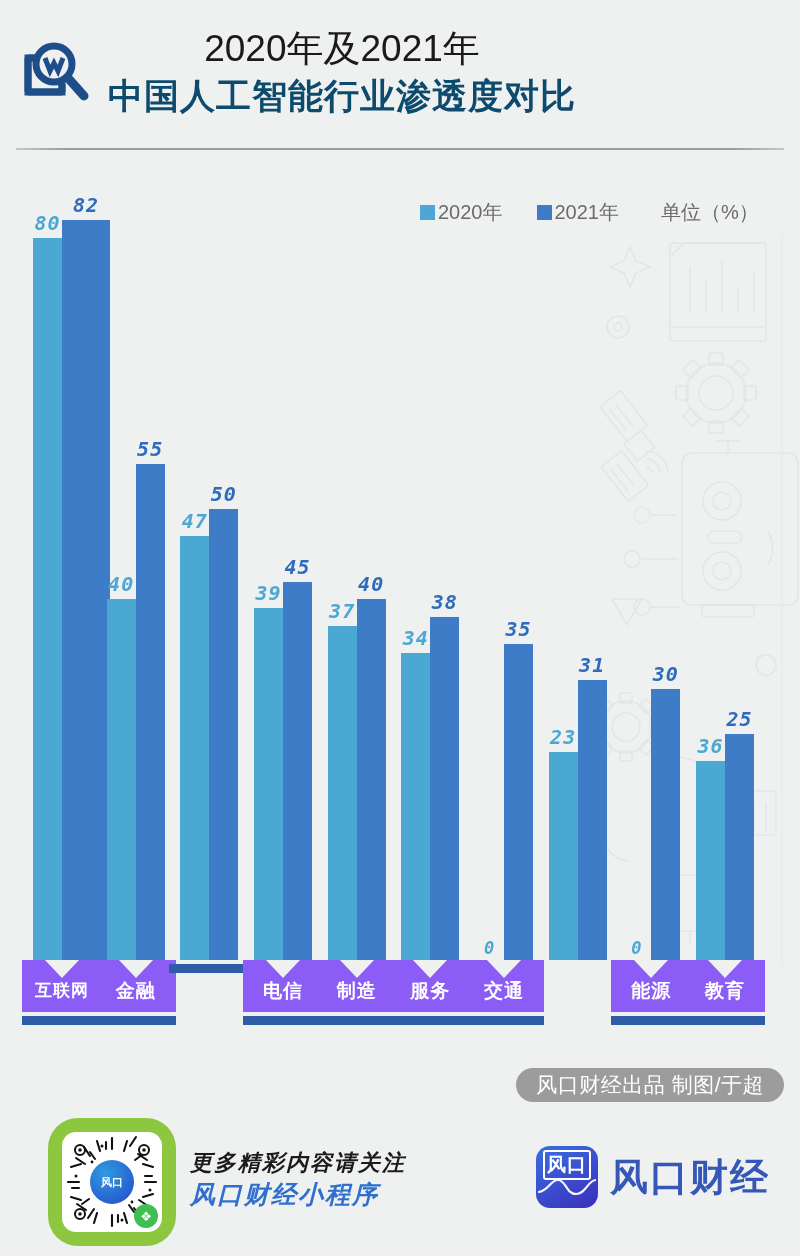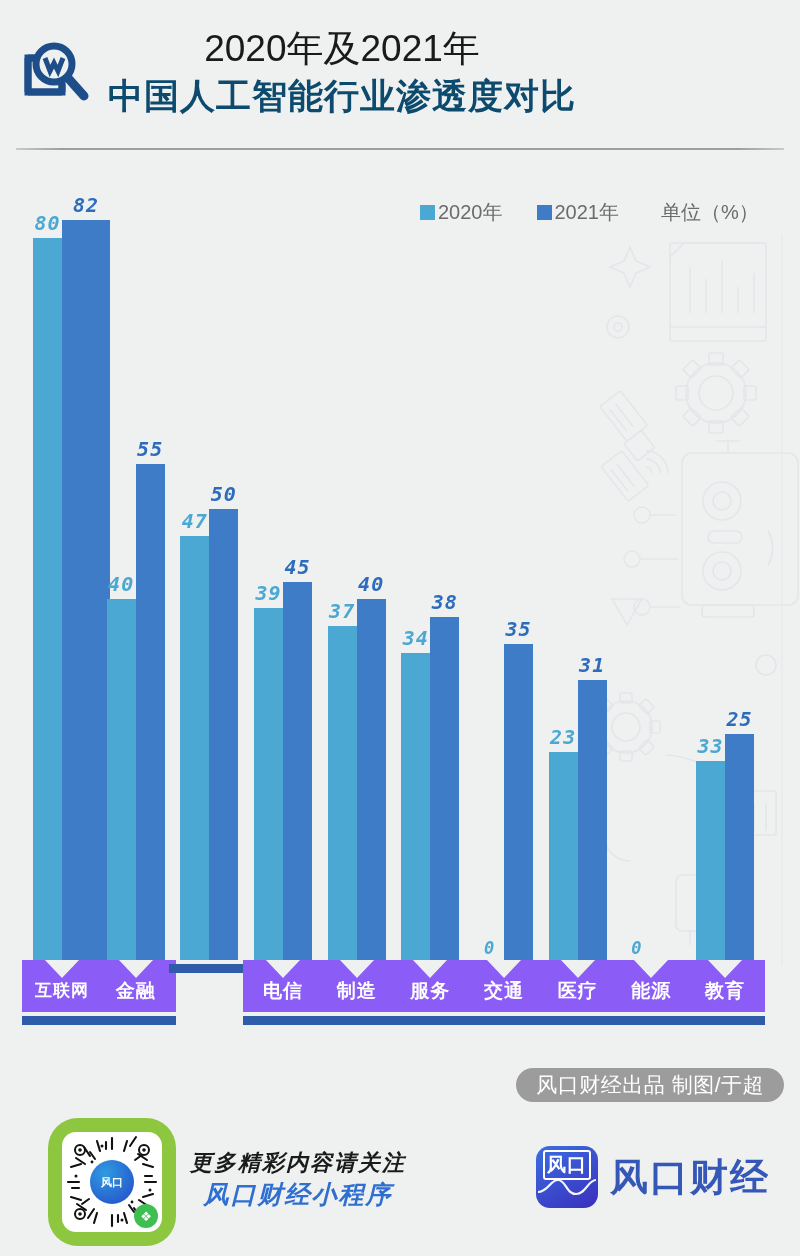--- a/index.html
+++ b/index.html
@@ -104,21 +104,21 @@
     background:radial-gradient(circle at 35% 30%,#2f9ae0,#2449c9);
     display:flex; align-items:center; justify-content:center;
   }
   #qr-center-text { color:#fff; font-size:11px; font-weight:bold; letter-spacing:0px; }
   #qr-wechat {
     position:absolute; right:4px; bottom:4px; width:24px; height:24px;
     border-radius:50%; background:#3fbf52;
     display:flex; align-items:center; justify-content:center;
     color:#fff; font-size:13px; font-weight:bold;
   }
-  #follow-block { position:absolute; left:190px; top:40px;text-align:center; }
+  #follow-block { position:absolute; left:190px; top:40px; }
   #follow-line1 {
     font-size:22px; font-weight:bold; font-style:italic; color:#1b1b1b;
     letter-spacing:2px; line-height:30px; white-space:nowrap;
   }
   #follow-line2 {
     font-size:25px; font-weight:bold; font-style:italic; color:#2f6fd0;
     letter-spacing:2px; line-height:33px; white-space:nowrap;
   }
   #brand { position:absolute; left:536px; top:38px; display:flex; align-items:center; }
   #brand-icon {
@@ -350,25 +350,30 @@
           <div class="bar y2021" style="height: 279.756px;">
             <span class="dlabel c2021">31</span>
           </div>
         </div>
       </div>
       <div class="group" style="left: 622.333px; width: 58px;">
         <div class="bar-wrap" style="position: relative;">
           <span class="dlabel zero">0</span>
           <div class="bar zero" style="height: 0px;"></div>
         </div>
+        <div class="bar-wrap">
+          <div class="bar y2021" style="height: 270.732px;">
+            <span class="dlabel c2021">30</span>
+          </div>
+        </div>
       </div>
       <div class="group" style="left: 696px; width: 58px;">
         <div class="bar-wrap">
           <div class="bar y2020" style="height: 198.537px;">
-            <span class="dlabel c2020">33</span>
+            <span class="dlabel c2020">36</span>
           </div>
         </div>
         <div class="bar-wrap">
           <div class="bar y2021" style="height: 225.61px;">
             <span class="dlabel c2021">25</span>
           </div>
         </div>
       </div>
     </div>
 
@@ -408,27 +413,20 @@
         <div class="cat-box">
           <div class="cat-notch"></div>
           <span class="cat-text">服务</span>
         </div>
         <div class="cat-underbar"></div>
       </div>
       <div class="cat" style="left: 464px; width: 80px;">
         <div class="cat-box">
           <div class="cat-notch"></div>
           <span class="cat-text">交通</span>
-        </div>
-        <div class="cat-underbar"></div>
-      </div>
-      <div class="cat" style="left: 537.667px; width: 80px;">
-        <div class="cat-box">
-          <div class="cat-notch"></div>
-          <span class="cat-text">医疗</span>
         </div>
         <div class="cat-underbar"></div>
       </div>
       <div class="cat" style="left: 611.333px; width: 80px;">
         <div class="cat-box">
           <div class="cat-notch"></div>
           <span class="cat-text">能源</span>
         </div>
         <div class="cat-underbar"></div>
       </div>

